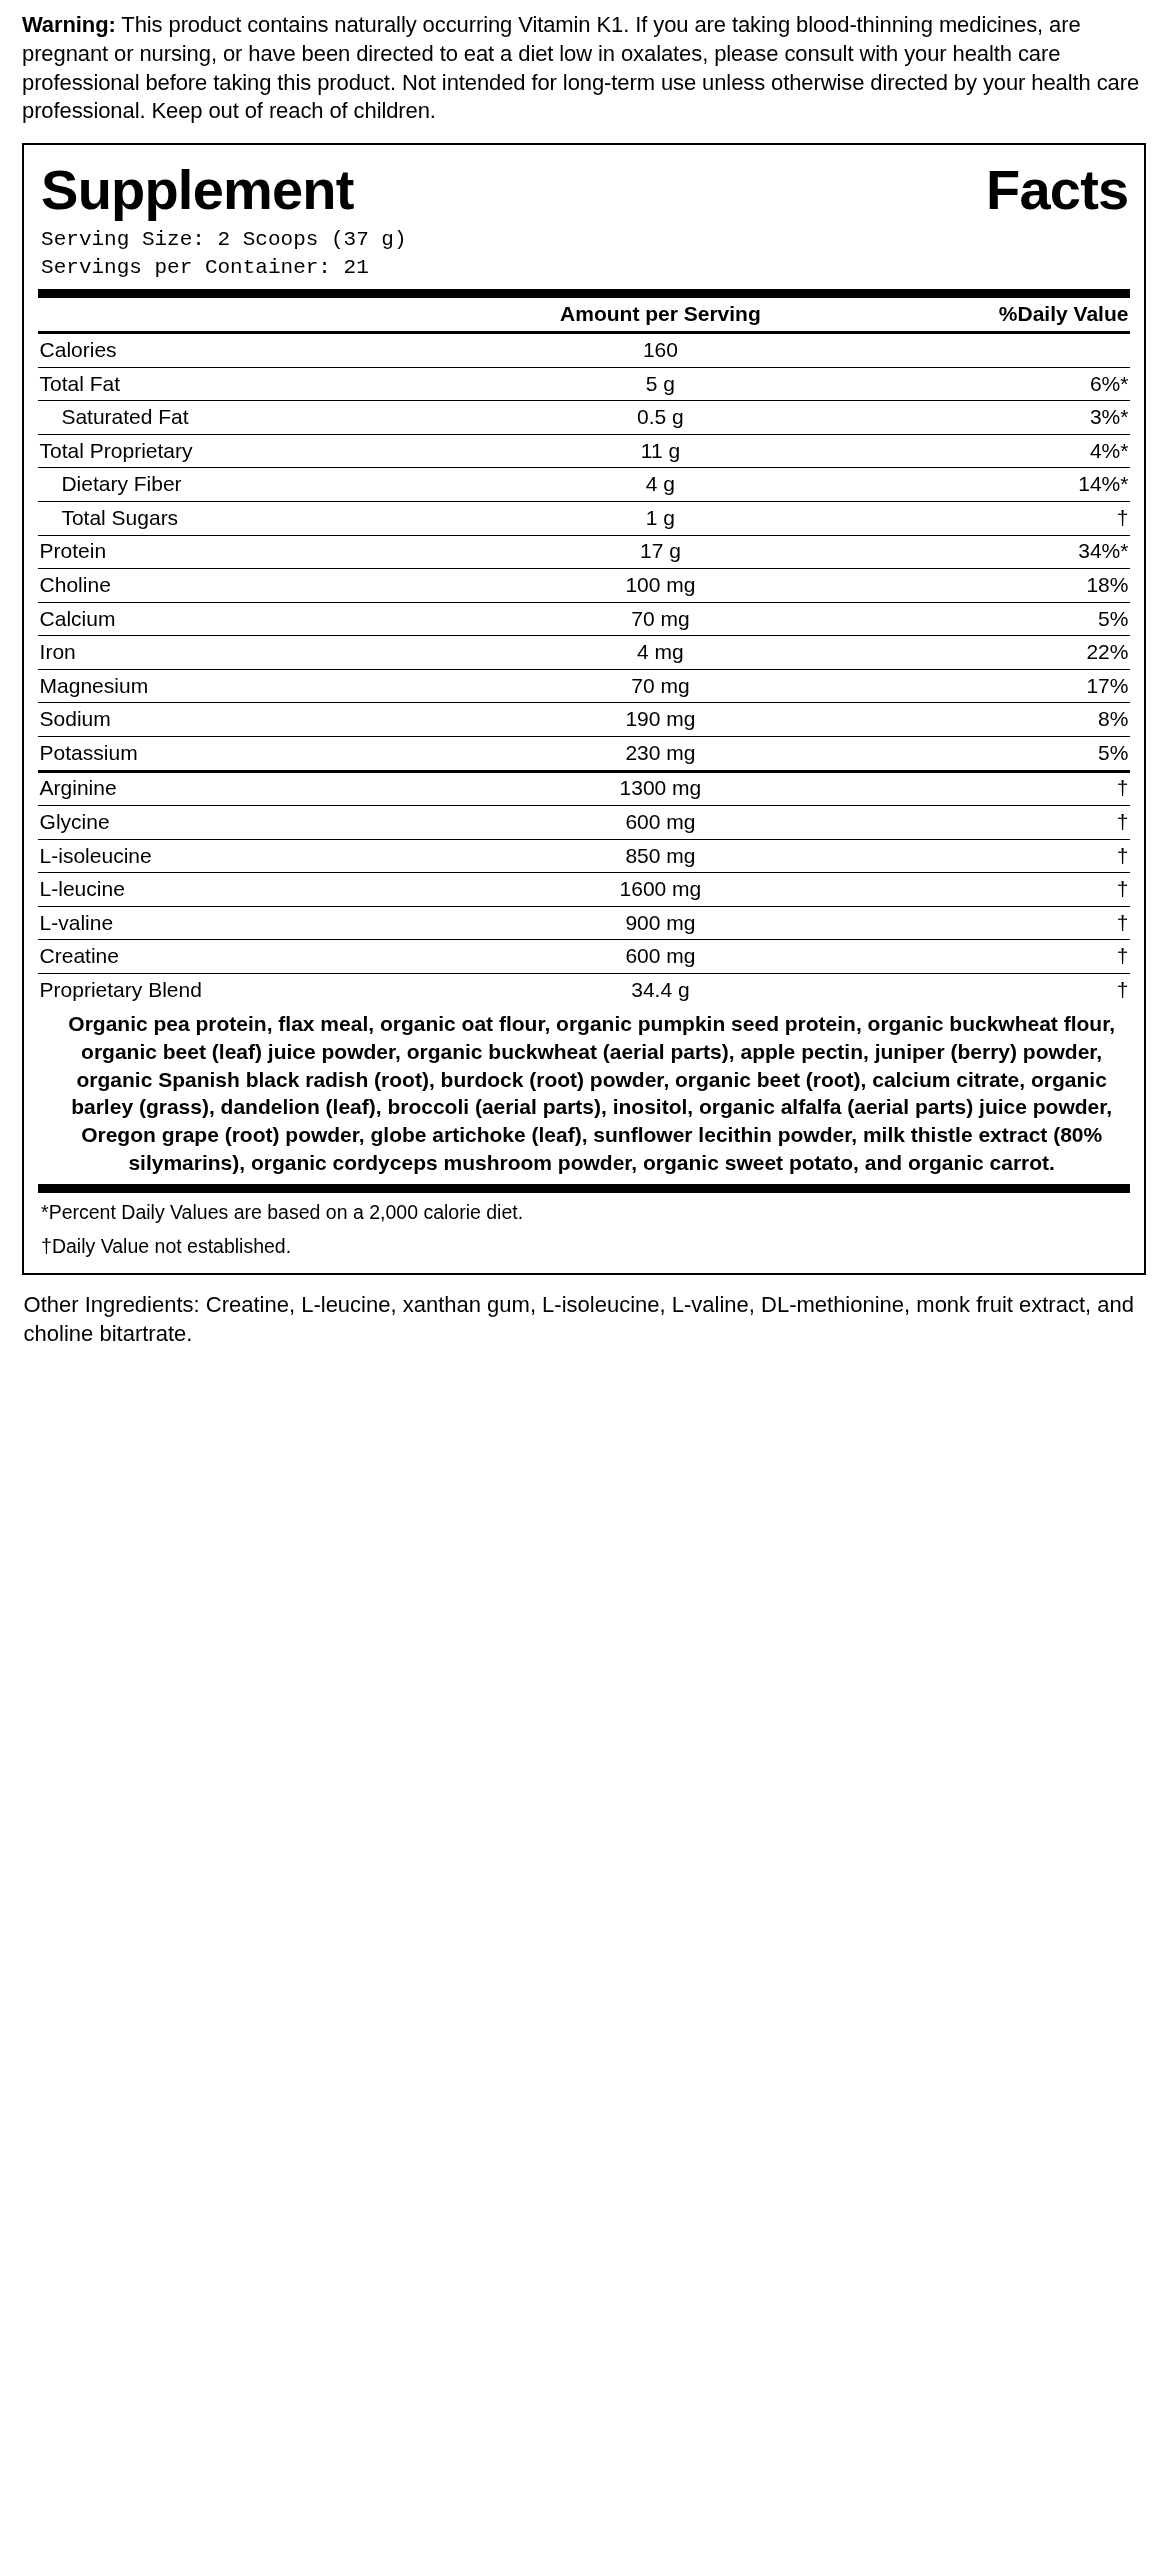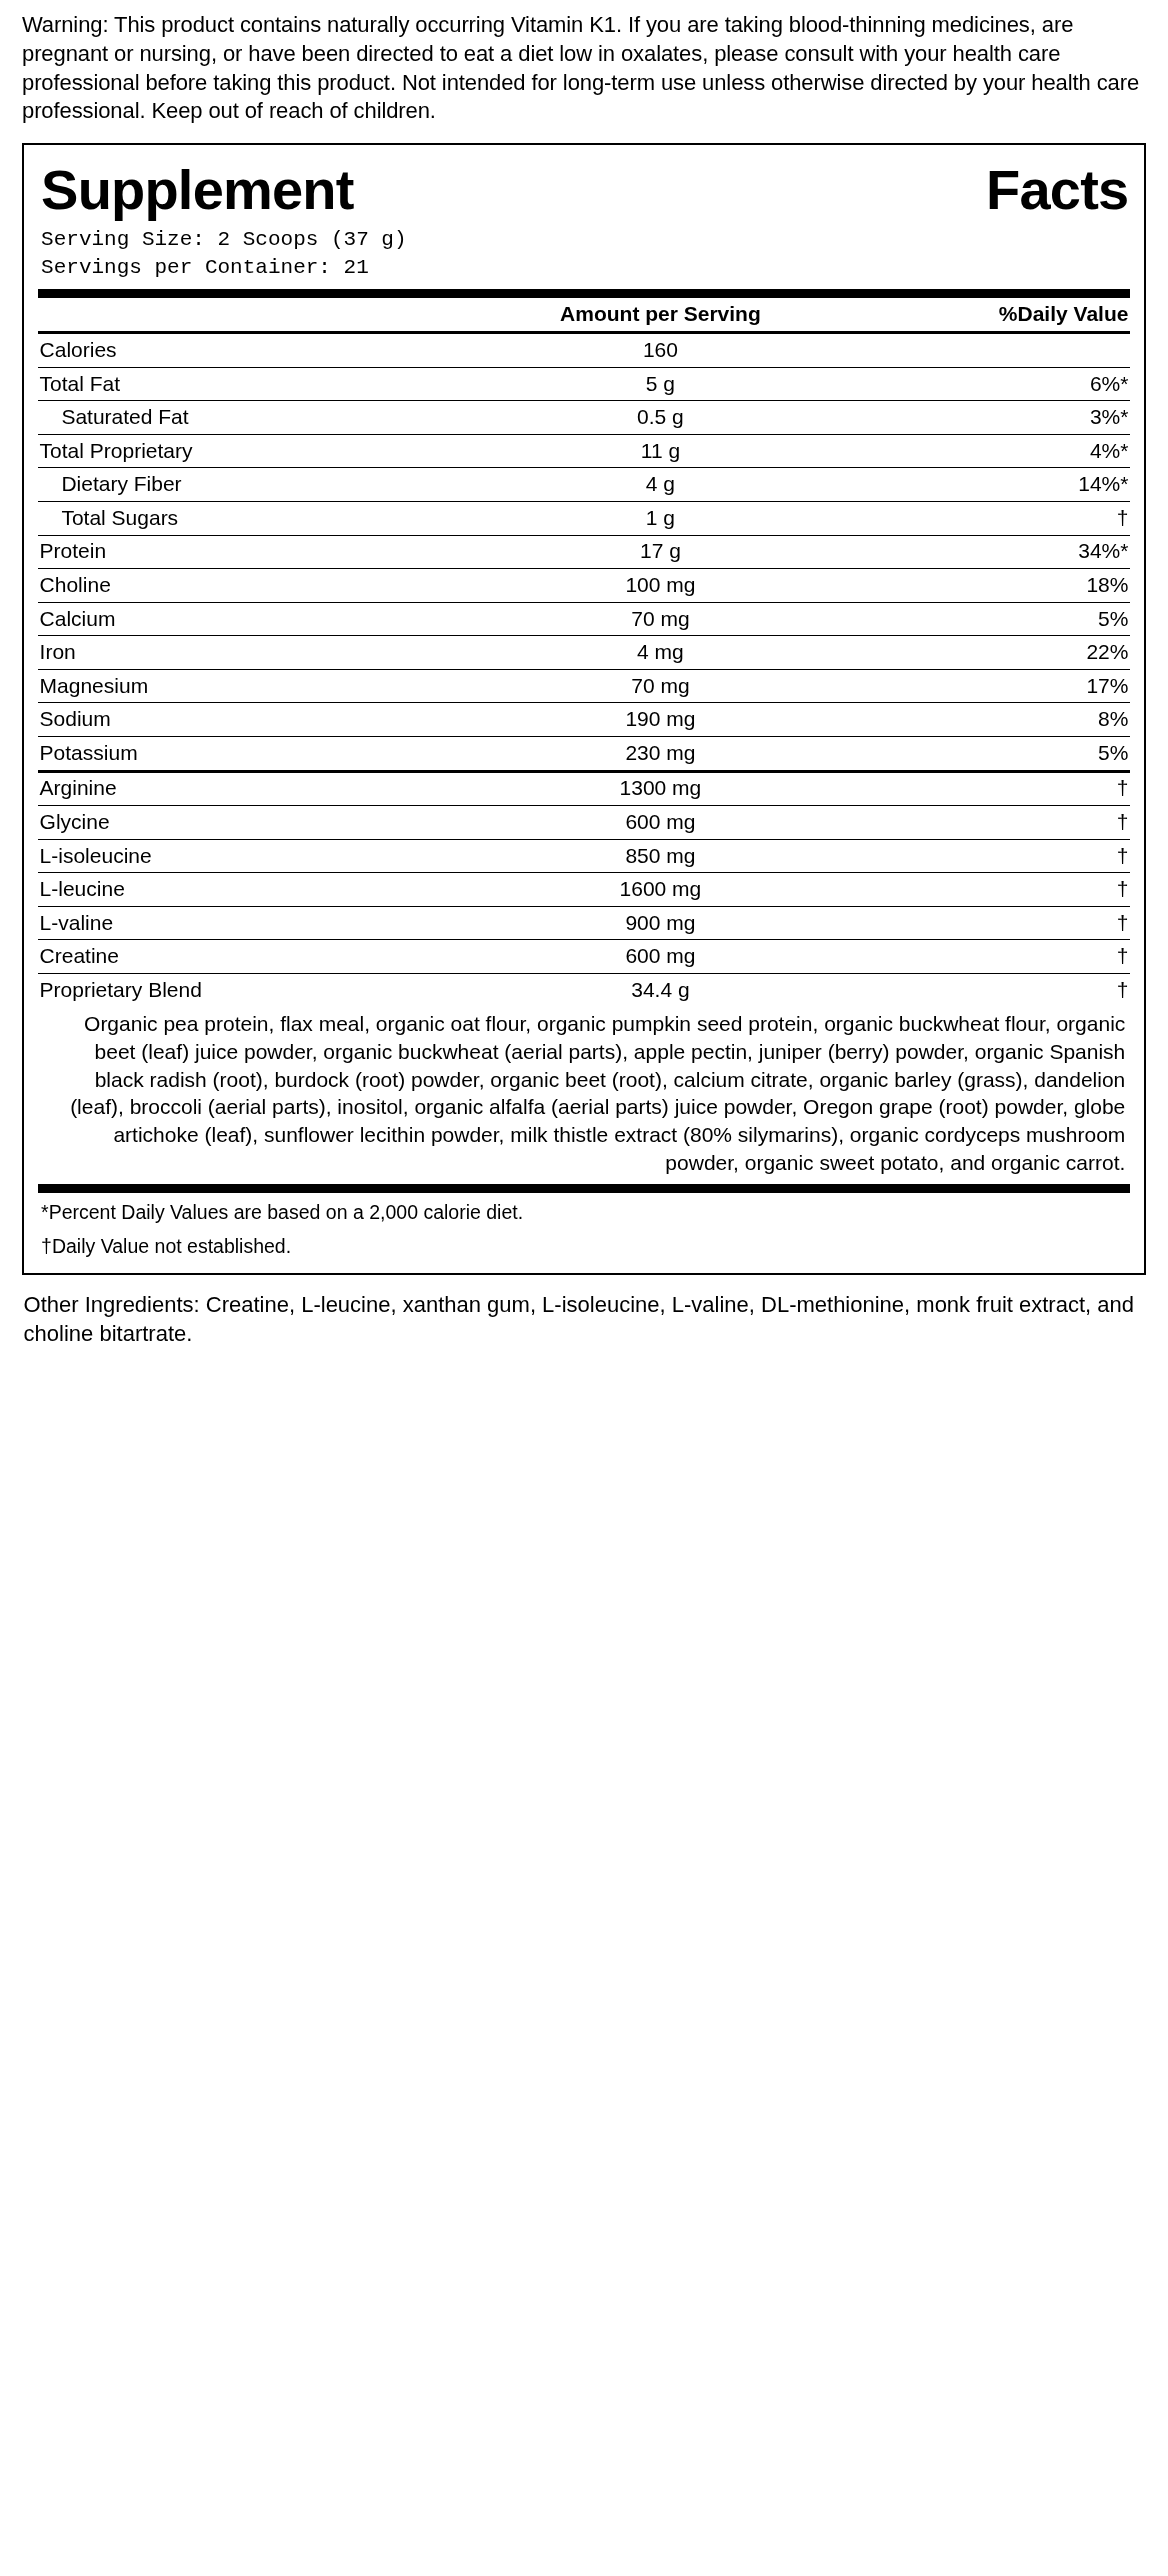--- a/index.html
+++ b/index.html
@@ -20,21 +20,21 @@
   }
 
   
   .warning {
     font-size: 22px;
     line-height: 1.31;
     margin: 0 0 17px 0;
     letter-spacing: -0.1px;
   }
   .warning b {
-    font-weight: normal;
+    font-weight: bold;
     margin-top: 48px;
   }
 
   
   .panel {
     border: 2.3px solid #000;
     box-sizing: border-box;
     padding: 11px 14px 12.5px 14px;
   }
   .sf-title {
@@ -81,21 +81,22 @@
   .hdr-row td {
     font-weight: bold;
     border-top: none !important;
     padding-bottom: 6.2px;
   }
 
   .blend-desc {
     font-size: 21px;
     line-height: 1.33;
     padding: 3.1px 4.7px 4.7px 20px;
-    text-align: right;
+    text-align: center;
+    font-weight: bold;
   }
 
   .footnotes {
     font-size: 19.5px;
     line-height: 1.34;
     padding: 6.2px 3.1px 1.6px 3.1px;
   }
 
   
   .other {

